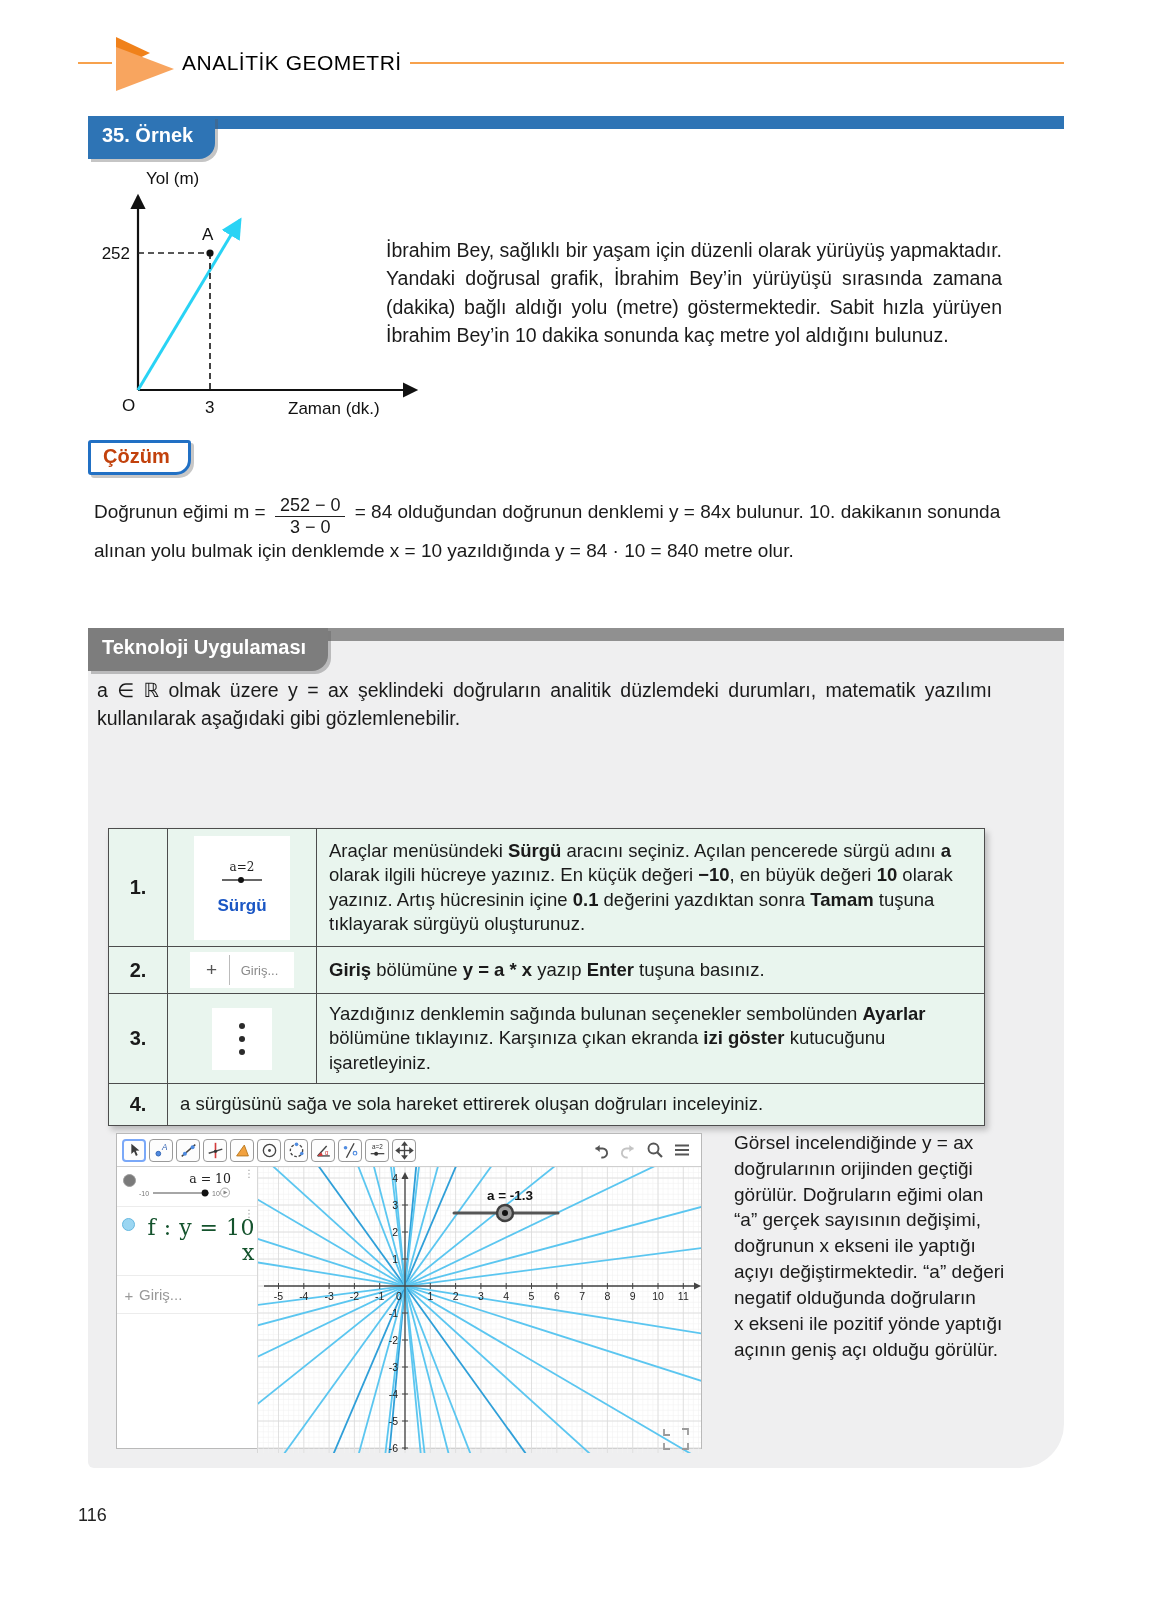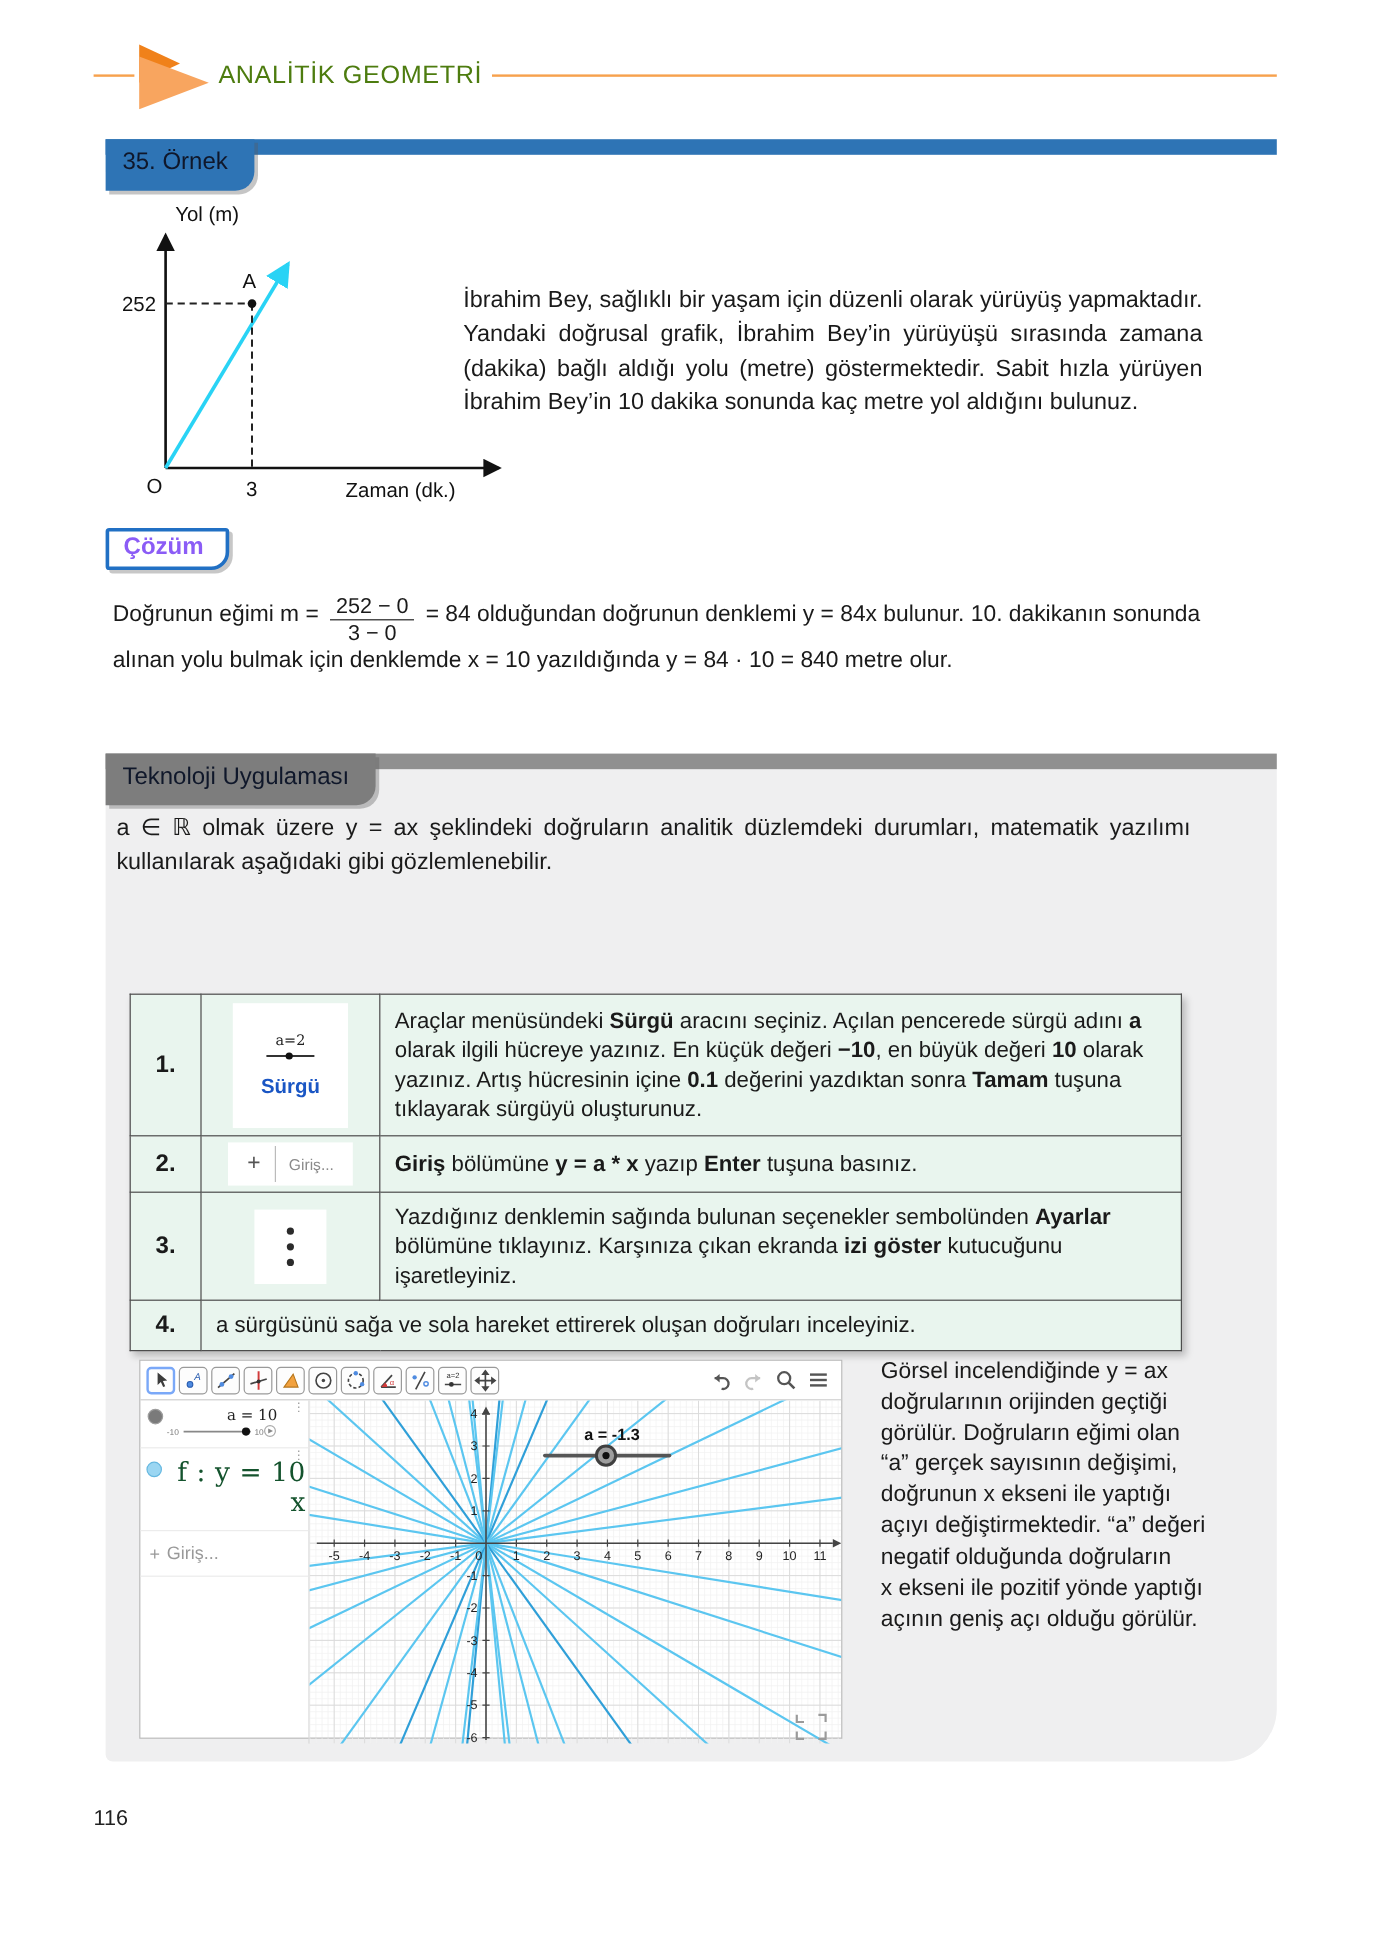--- a/index.html
+++ b/index.html
@@ -5,38 +5,38 @@
   html,body{margin:0;padding:0;background:#fff;}
   .page{position:relative;width:1152px;height:1624px;background:#fff;overflow:hidden;
         font-family:"Liberation Sans",sans-serif;color:#1a1a1a;}
   .abs{position:absolute;}
 
   
   .hdr{left:78px;top:30px;width:986px;height:66px;display:flex;align-items:center;}
   .hline{height:2.5px;background:#f7a14c;}
   .hdash{width:34px;}
   .hgrow{flex:1;}
-  .hdr-title{font-size:21px;color:#4d7c0f;letter-spacing:.5px;padding:0 8px 0 6px;font-weight:400;white-space:nowrap;}
+  .hdr-title{font-size:21px;color:#000000;letter-spacing:.5px;padding:0 8px 0 6px;font-weight:400;white-space:nowrap;}
 
   
   .banner{height:42px;}
   .banner .strip{position:absolute;left:0;top:0;height:13px;width:976px;}
   .banner .tag{position:absolute;left:0;top:0;height:39px;display:flex;align-items:center;
-               padding:0 22px 4px 14px;border-radius:0 0 16px 0;color:#0f172a;font-size:20px;font-weight:normal;
+               padding:0 22px 4px 14px;border-radius:0 0 16px 0;color:#ffffff;font-size:20px;font-weight:bold;
                box-shadow:3px 3px 0 rgba(90,90,90,.35);}
   .blue .strip{background:#2e74b5;} .blue .tag{background:#2e74b5;}
   .gray .strip{background:#909090;} .gray .tag{background:#7d7d7d;}
 
   
   .problem{left:386px;top:236px;width:616px;font-size:19.5px;line-height:1.46;text-align:justify;}
   .fig-label{font-size:17px;fill:#111;}
 
   
   .cozum{left:88px;top:440px;display:inline-block;background:#fff;border:3px solid #2170c4;
-         border-radius:3px 3px 15px 3px;padding:2px 18px 4px 12px;color:#8b5cf6;font-size:20px;
+         border-radius:3px 3px 15px 3px;padding:2px 18px 4px 12px;color:#c2410c;font-size:20px;
          font-weight:bold;box-shadow:3px 3px 0 rgba(130,130,130,.45);}
   .solution{left:94px;top:495px;width:908px;font-size:19px;line-height:1.5;}
   .solution p{margin:0 0 8px 0;}
   .frac{display:inline-block;text-align:center;vertical-align:-15px;line-height:1.15;font-size:18px;padding:0 4px;}
   .frac .fnum{display:block;border-bottom:1.7px solid #222;padding:0 5px;}
   .frac .fden{display:block;}
 
   
   .techbox{left:88px;top:641px;width:976px;height:827px;background:#efeff0;border-radius:0 0 44px 6px;}
   .tech-intro{left:97px;top:676px;width:895px;font-size:19.5px;line-height:1.45;text-align:justify;}

